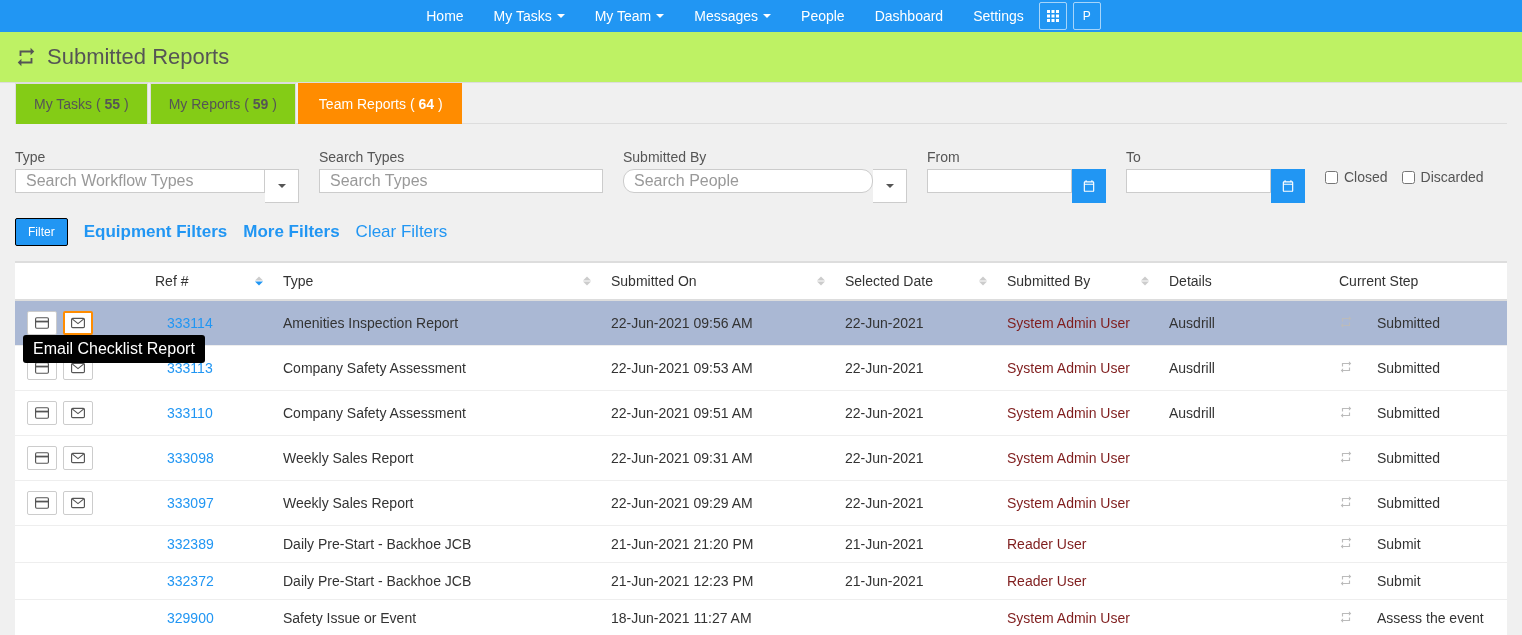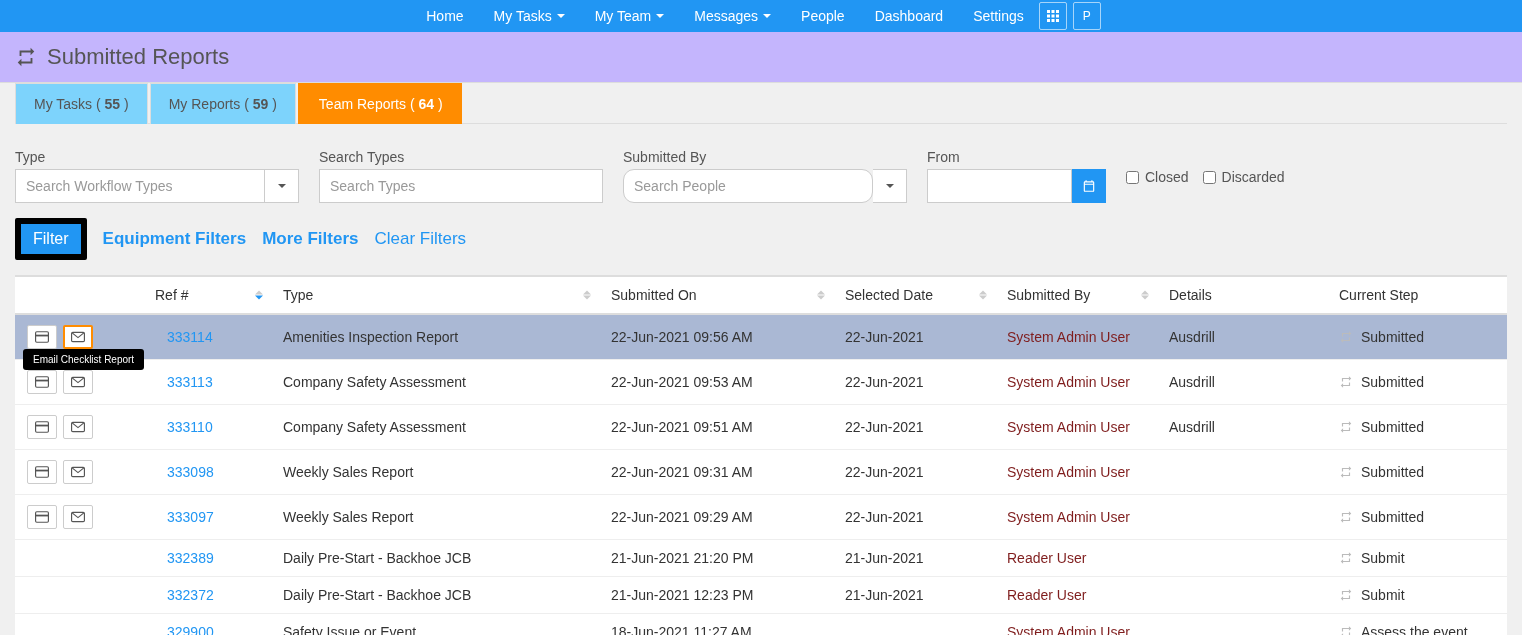--- a/index.html
+++ b/index.html
@@ -4,59 +4,59 @@
 <style>
 * { box-sizing: border-box; margin: 0; padding: 0; }
 body { font-family: "Helvetica Neue", Helvetica, Arial, sans-serif; font-size: 14px; color: #333; background: #f0f0f0; }
 .topbar { background: #2196F3; color: #fff; height: 32px; display: flex; justify-content: center; align-items: stretch; }
 .topnav { display: flex; }
 .topnav-item { padding: 8px 15px; color: #fff; font-size: 14px; display: flex; align-items: center; cursor: pointer; }
 .topnav-item .caret { margin-left: 5px; }
 .caret { width: 0; height: 0; border-left: 4px solid transparent; border-right: 4px solid transparent; border-top: 4px solid #fff; display: inline-block; }
 .top-right { display: flex; align-items: center; padding-right: 10px; gap: 6px; }
 .top-right .sqbtn { width: 28px; height: 28px; border: 1px solid rgba(255,255,255,0.6); display: flex; align-items: center; justify-content: center; color: #fff; font-size: 12px; border-radius: 2px; cursor: pointer; }
-.pageheader { background: #c4b5fd; padding: 12px 15px; border-bottom: 1px solid #ddd; display: flex; align-items: center; }
+.pageheader { background: #bef264; padding: 12px 15px; border-bottom: 1px solid #ddd; display: flex; align-items: center; }
 .pageheader svg { margin-right: 10px; }
 .pageheader h2 { font-size: 22px; font-weight: 400; color: #555; }
 .content { padding: 0 15px 15px 15px; }
 .tabs { display: flex; border-bottom: 1px solid #ddd; margin-top: 0; }
-.tab { padding: 12px 18px; background: #7dd3fc; border: 1px solid #ddd; border-bottom: none; margin-right: 2px; color: #555; cursor: pointer; margin-bottom: -1px; }
+.tab { padding: 12px 18px; background: #84cc16; border: 1px solid #ddd; border-bottom: none; margin-right: 2px; color: #555; cursor: pointer; margin-bottom: -1px; }
 .tab .count { font-weight: 700; }
 .tab.active { background: #ff8c00; color: #fff; border-color: #ff8c00; padding-left: 20px; }
 .filters { display: flex; gap: 20px; padding: 25px 0 15px 0; flex-wrap: wrap; }
 .fcol { display: flex; flex-direction: column; }
 .fcol label { color: #555; font-size: 14px; margin-bottom: 4px; }
 .input-group { display: flex; }
-.txt { height: 34px; border: 1px solid #ccc; padding: 6px 10px; font-size: 14px; color: #555; background: #fff; }
+.txt { height: 24px; border: 1px solid #ccc; padding: 6px 10px; font-size: 16px; color: #555; background: #fff; }
 .txt::placeholder { color: #999; }
 .input-btn { width: 34px; height: 34px; border: 1px solid #ccc; border-left: none; background: #fff; display: flex; align-items: center; justify-content: center; cursor: pointer; }
 .input-btn .caret { border-top-color: #555; }
 .cal-btn { width: 34px; height: 34px; background: #2196F3; border: 1px solid #2196F3; display: flex; align-items: center; justify-content: center; cursor: pointer; color: #fff; }
 .check-col { display: flex; flex-direction: row; justify-content: center; gap: 14px; padding-top: 2px; }
 .check-col label { display: flex; align-items: center; gap: 6px; color: #555; cursor: pointer; }
 .filter-actions { display: flex; align-items: center; gap: 16px; padding-bottom: 15px; }
-.btn-primary { background: #2196F3; color: #fff; border: 6px solid #000000; padding: 6px 12px; font-size: 16px; cursor: pointer; border-radius: 2px; }
+.btn-primary { background: #2196F3; color: #fff; border: 1px solid #000000; padding: 6px 12px; font-size: 12px; cursor: pointer; border-radius: 2px; }
 .link-action { color: #2196F3; font-weight: 700; cursor: pointer; font-size: 17px; }
 .link-action.light { font-weight: 400; }
 table { width: 100%; border-collapse: collapse; background: #fff; }
 thead th { text-align: left; border-top: 2px solid #ddd; border-bottom: 2px solid #ddd; padding: 10px 12px; color: #333; font-weight: 400; position: relative; }
 .sort-icons { position: absolute; right: 8px; top: 50%; transform: translateY(-50%); display: flex; flex-direction: column; gap: 1px; }
 .sort-up, .sort-down { width: 0; height: 0; border-left: 4px solid transparent; border-right: 4px solid transparent; }
 .sort-up { border-bottom: 4px solid #ccc; }
 .sort-down { border-top: 4px solid #ccc; }
 .sort-down.active { border-top-color: #2196F3; }
 tbody td { padding: 10px 12px; border-bottom: 1px solid #eee; color: #333; vertical-align: middle; }
 tbody tr.selected td { background: #aab8d4; }
 .ref-link { color: #2196F3; cursor: pointer; margin-left: 12px; }
 .user-link { color: #7f1d1d; cursor: pointer; }
 .row-actions { display: flex; gap: 6px; }
 .icon-btn { width: 30px; height: 24px; border: 1px solid #ccc; background: #fff; display: flex; align-items: center; justify-content: center; cursor: pointer; border-radius: 2px; }
 .icon-btn.highlight { border: 2px solid #ff8c00; }
-.tooltip { position: absolute; background: #000; color: #fff; padding: 5px 10px; font-size: 10px; border-radius: 3px; white-space: nowrap; z-index: 10; }
-.step-cell { display: flex; align-items: center; gap: 8px; }
+.tooltip { position: absolute; background: #000; color: #fff; padding: 5px 10px; font-size: 16px; border-radius: 3px; white-space: nowrap; z-index: 10; }
+.step-cell { display: flex; align-items: flex-start; gap: 24px; }
 .step-icon { color: #aaa; flex-shrink: 0; }
 .col-actions { width: 128px; }
 .col-ref { width: 128px; }
 .col-type { width: 328px; }
 .col-submitted-on { width: 234px; }
 .col-selected-date { width: 162px; }
 .col-submitted-by { width: 162px; }
 .col-details { width: 170px; }
 </style>
 </head>
@@ -137,20 +137,31 @@
       <label>Submitted By</label>
       <div class="input-group">
         <input class="txt" style="width: 250px; border-radius: 11px;" placeholder="Search People">
         <div class="input-btn">
             <span class="caret"></span>
           </div>
       </div>
     </div>
     <div class="fcol">
       <label>From</label>
+      <div class="input-group">
+        <input class="txt" style="width: 145px;">
+        <div class="cal-btn">
+          <svg width="14" height="14" viewBox="0 0 24 24" fill="#fff">
+              <path d="M19 4h-1V2h-2v2H8V2H6v2H5a2 2 0 00-2 2v14a2 2 0 002 2h14a2 2 0 002-2V6a2 2 0 00-2-2zm0 16H5V10h14v10zm0-12H5V6h14v2z"></path>
+            </svg>
+        </div>
+      </div>
+    </div>
+    <div class="fcol">
+      <label>To</label>
       <div class="input-group">
         <input class="txt" style="width: 145px;">
         <div class="cal-btn">
           <svg width="14" height="14" viewBox="0 0 24 24" fill="#fff">
               <path d="M19 4h-1V2h-2v2H8V2H6v2H5a2 2 0 00-2 2v14a2 2 0 002 2h14a2 2 0 002-2V6a2 2 0 00-2-2zm0 16H5V10h14v10zm0-12H5V6h14v2z"></path>
             </svg>
         </div>
       </div>
     </div>
     <div class="check-col">

